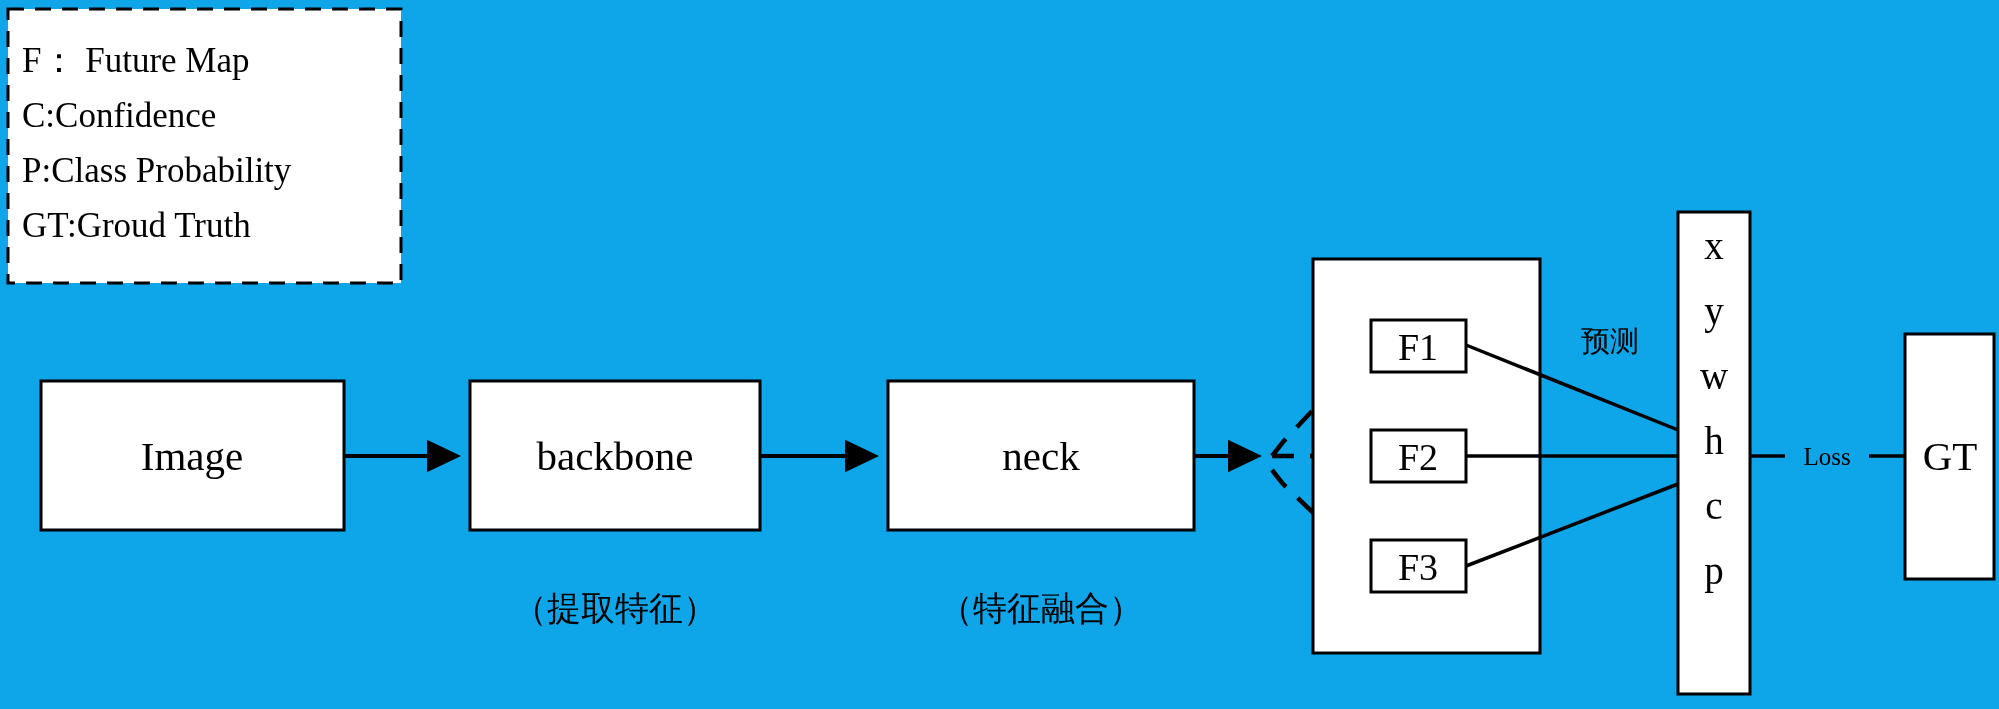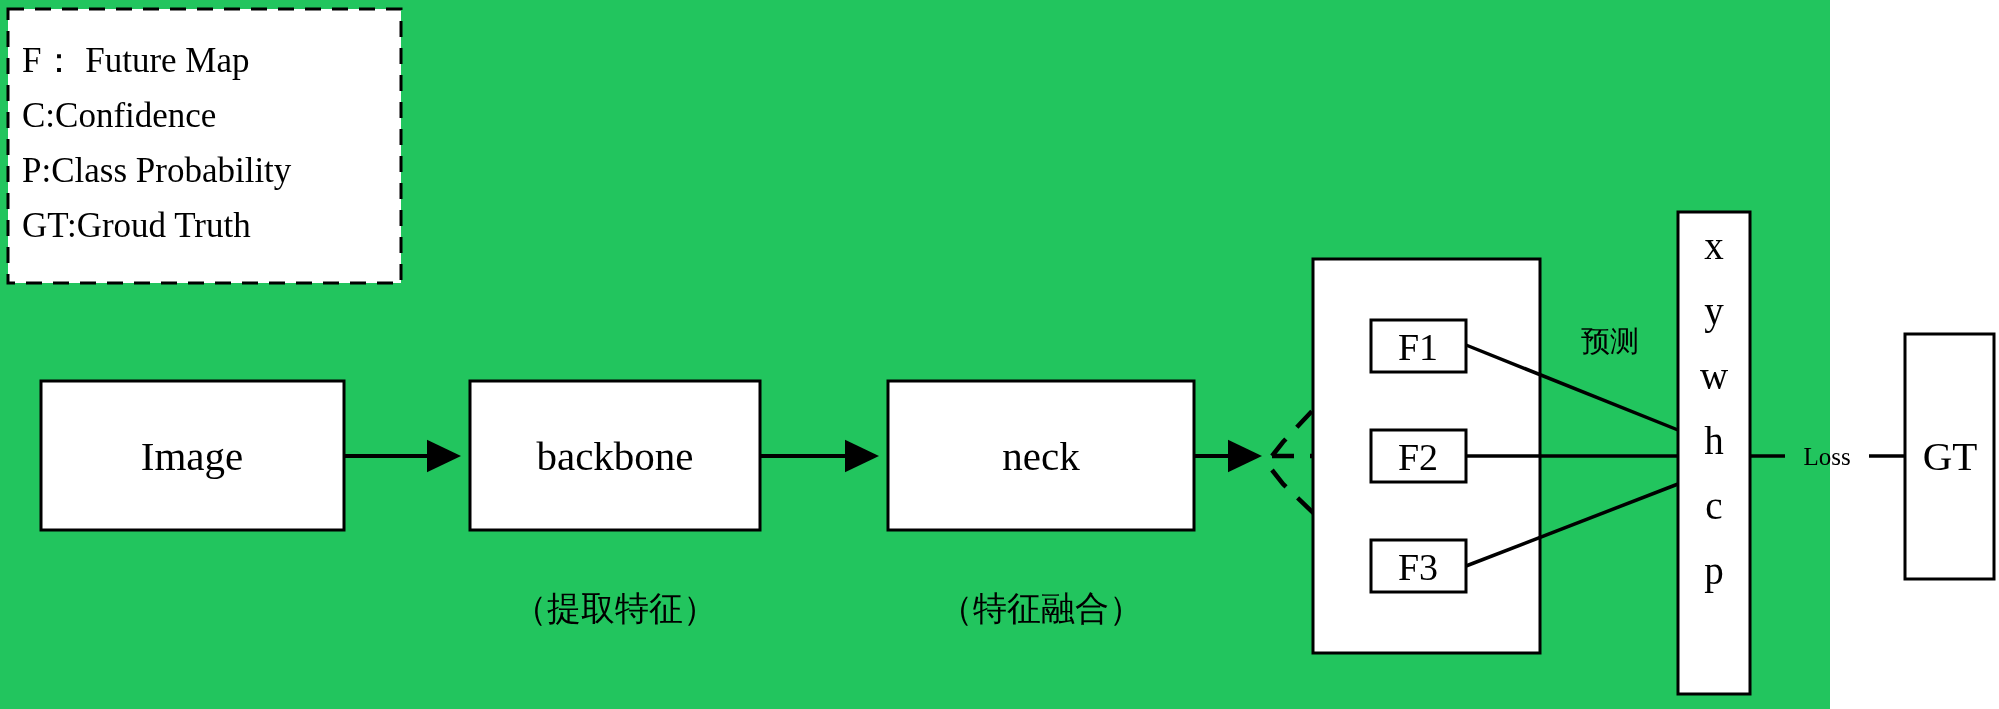--- a/index.html
+++ b/index.html
@@ -8,23 +8,23 @@
     background: #ffffff;
   }
   body {
     width: 1999px;
     height: 709px;
     overflow: hidden;
     font-family: "Liberation Serif", "DejaVu Serif", serif;
   }
   #diagram-root {
     position: relative;
-    width: 1830px;
+    width: 1999px;
     height: 709px;
-    background: #22c55e;
+    background: #0ea5e9;
   }
   svg.diagram {
     position: absolute;
     top: 0;
     left: 0;
     width: 1999px;
     height: 709px;
   }
   .bx {
     fill: #ffffff;

